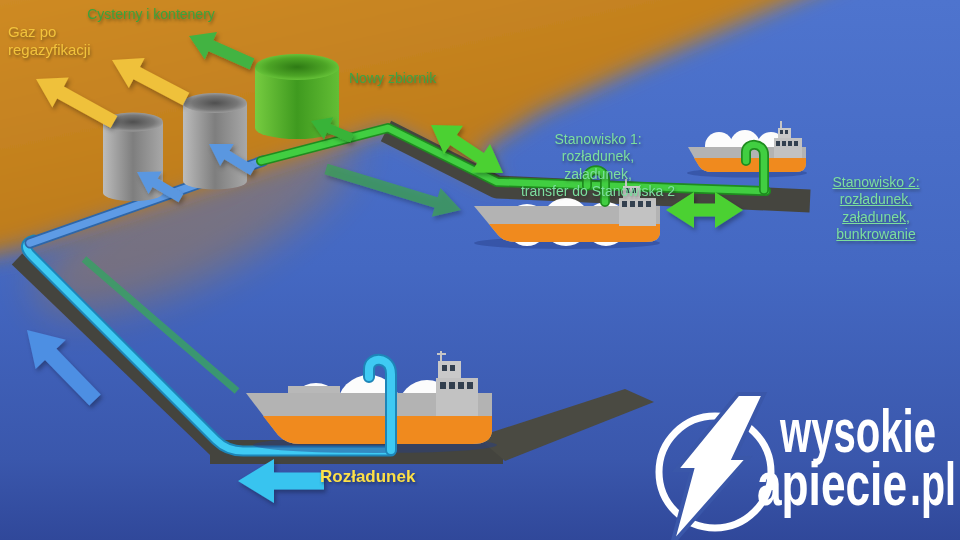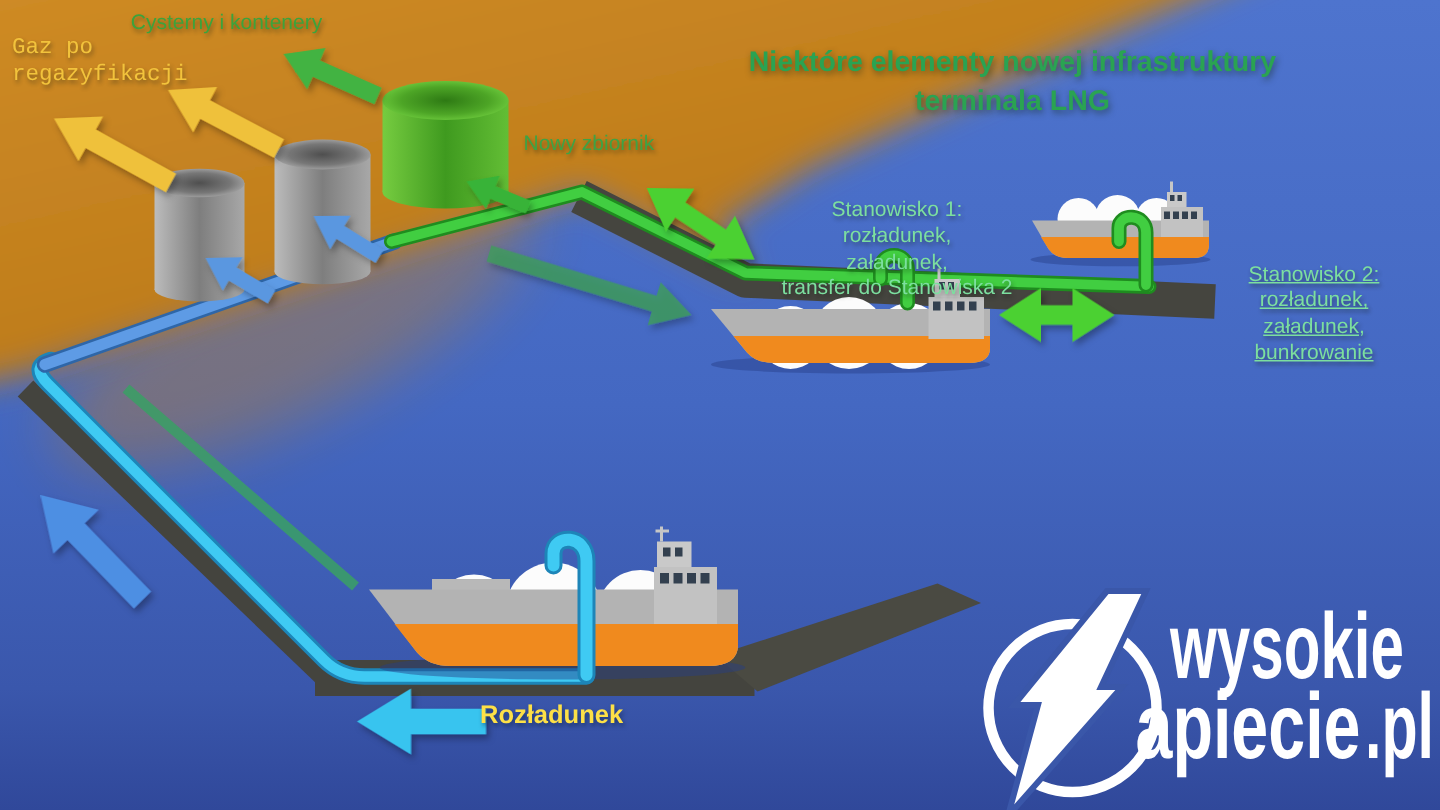--- a/index.html
+++ b/index.html
@@ -3,23 +3,23 @@
 <meta charset="utf-8">
 <style>
   html,body{margin:0;padding:0;background:#222;}
   #stage{position:relative;width:960px;height:540px;overflow:hidden;
          font-family:"Liberation Sans", sans-serif;}
   #scene{position:absolute;inset:0;}
   .lbl{position:absolute;line-height:1.18;
        text-shadow:1px 2px 3px rgba(25,30,20,.45);}
   .lbl div{white-space:nowrap;}
   .c{text-align:center;}
-  .gas{color:#F2C33C;font-size:15px;font-family:Liberation Mono, monospace;}
+  .gas{color:#F2C33C;font-size:15px;}
   .rail{color:#3CA33C;font-size:14px;}
-  .newtank{color:#3EA345;font-size:14px;margin-top:17px;}
+  .newtank{color:#3EA345;font-size:14px;}
   .title{color:#2AA352;font-size:19px;font-weight:bold;line-height:1.35;
          text-shadow:1px 2px 4px rgba(20,40,25,.5);}
   .berth{color:#7CDF9F;font-size:14px;line-height:1.24;margin-top:36px;}
   .transfer{color:#4FCB4F;font-size:15px;line-height:1.3;}
   .unload{color:#fde047;font-size:17px;font-weight:bold;
           text-shadow:1px 2px 3px rgba(10,30,60,.5);}
 </style>
 </head>
 <body>
 
@@ -215,24 +215,20 @@
 <div class="lbl gas" style="left:8px;top:23px;">
   <div>Gaz po</div>
   <div>regazyfikacji</div>
 </div>
 <div class="lbl rail c" style="left:75px;top:6px;width:152px;">
   <div>Cysterny i kontenery</div>
 </div>
 <div class="lbl newtank" style="left:349px;top:70px;">
   <div>Nowy zbiornik</div>
 </div>
-<div class="lbl title c" style="left:440px;top:29px;width:470px;">
-  <div>Niektóre elementy nowej infrastruktury</div>
-  <div>terminala LNG</div>
-</div>
 <div class="lbl berth c" style="left:508px;top:95px;width:180px;">
   <div>Stanowisko 1:</div>
   <div>rozładunek,</div>
   <div>załadunek,</div>
   <div>transfer do Stanowiska 2</div>
 </div>
 <div class="lbl berth c" style="left:816px;top:138px;width:120px;text-decoration:underline;">
   <div>Stanowisko 2:</div>
   <div>rozładunek,</div>
   <div>załadunek,</div>

